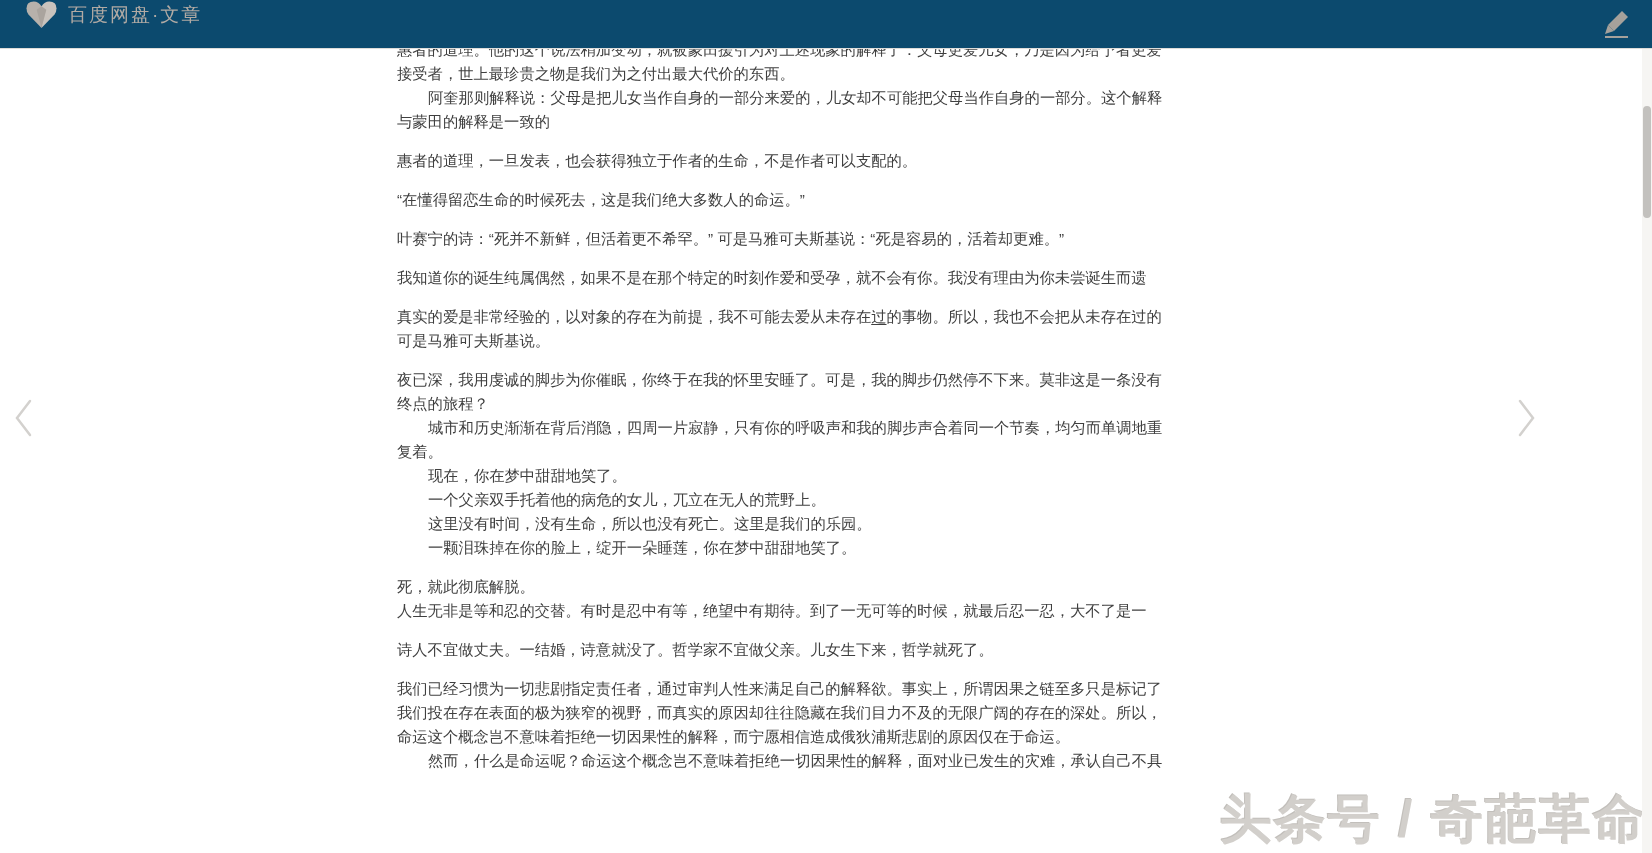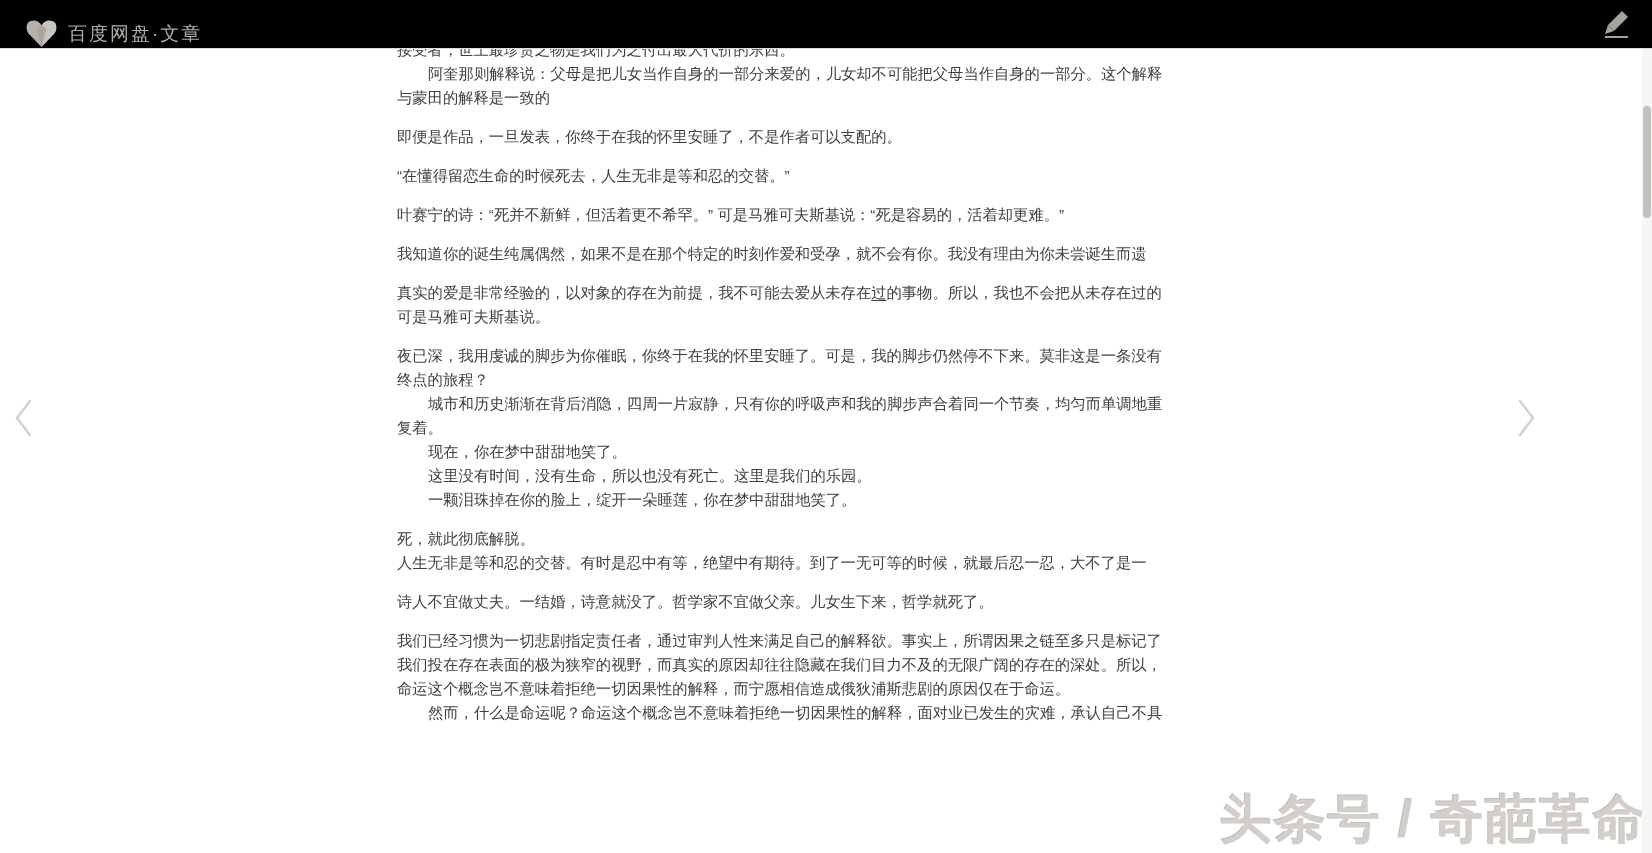--- a/index.html
+++ b/index.html
@@ -7,24 +7,24 @@
     width:1652px; height:853px;
     background:#ffffff;
     overflow:hidden;
     position:relative;
     font-family:"Liberation Sans","DejaVu Sans",sans-serif;
   }
 
   
   .header {
     position:absolute; top:0; left:0; width:100%; height:48px;
-    background:#000000;
+    background:#0c4a6e;
     border-bottom:1px solid #dedcd9;
     z-index:10;
-    display:flex; align-items:flex-end;
+    display:flex; align-items:flex-start;
   }
   .brand { display:flex; align-items:center; margin-left:26px; cursor:pointer; }
   .brand-title {
     margin-left:11px;
     font-size:19px;
     color:#b1aaa4;
     letter-spacing:2px;
   }
   .edit-btn {
     position:absolute; right:20px; top:9px;
@@ -73,46 +73,48 @@
     text-shadow:2px 2px 1px #ffffff, -1px -1px 0 #c2bfbb;
     z-index:4;
     white-space:nowrap;
   }
 </style>
 </head>
 <body>
 
 <div class="article">
     <div class="block">
+      <p class="line"><span>惠者的道理。他的这个说法稍加变动，就被蒙田援引为对上述现象的解释了：父母更爱儿女，乃是因为给予者更爱</span></p>
       <p class="line"><span>接受者，世上最珍贵之物是我们为之付出最大代价的东西。</span></p>
       <p class="line indent"><span>阿奎那则解释说：父母是把儿女当作自身的一部分来爱的，儿女却不可能把父母当作自身的一部分。这个解释</span></p>
       <p class="line"><span>与蒙田的解释是一致的</span></p>
     </div>
     <div class="block">
-      <p class="line"><span>即便是作品，一旦发表，你终于在我的怀里安睡了，不是作者可以支配的。</span></p>
+      <p class="line"><span>惠者的道理，一旦发表，也会获得独立于作者的生命，不是作者可以支配的。</span></p>
     </div>
     <div class="block">
-      <p class="line"><span>“在懂得留恋生命的时候死去，人生无非是等和忍的交替。”</span></p>
+      <p class="line"><span>“在懂得留恋生命的时候死去，这是我们绝大多数人的命运。”</span></p>
     </div>
     <div class="block">
       <p class="line"><span>叶赛宁的诗：“死并不新鲜，但活着更不希罕。” 可是马雅可夫斯基说：“死是容易的，活着却更难。”</span></p>
     </div>
     <div class="block">
       <p class="line"><span>我知道你的诞生纯属偶然，如果不是在那个特定的时刻作爱和受孕，就不会有你。我没有理由为你未尝诞生而遗</span></p>
     </div>
     <div class="block">
       <p class="line"><span>真实的爱是非常经验的，以对象的存在为前提，我不可能去爱从未存在</span><span class="u">过</span><span>的事物。所以，我也不会把从未存在过的</span></p>
       <p class="line"><span>可是马雅可夫斯基说。</span></p>
     </div>
     <div class="block">
       <p class="line"><span>夜已深，我用虔诚的脚步为你催眠，你终于在我的怀里安睡了。可是，我的脚步仍然停不下来。莫非这是一条没有</span></p>
       <p class="line"><span>终点的旅程？</span></p>
       <p class="line indent"><span>城市和历史渐渐在背后消隐，四周一片寂静，只有你的呼吸声和我的脚步声合着同一个节奏，均匀而单调地重</span></p>
       <p class="line"><span>复着。</span></p>
       <p class="line indent"><span>现在，你在梦中甜甜地笑了。</span></p>
+      <p class="line indent"><span>一个父亲双手托着他的病危的女儿，兀立在无人的荒野上。</span></p>
       <p class="line indent"><span>这里没有时间，没有生命，所以也没有死亡。这里是我们的乐园。</span></p>
       <p class="line indent"><span>一颗泪珠掉在你的脸上，绽开一朵睡莲，你在梦中甜甜地笑了。</span></p>
     </div>
     <div class="block">
       <p class="line"><span>死，就此彻底解脱。</span></p>
       <p class="line"><span>人生无非是等和忍的交替。有时是忍中有等，绝望中有期待。到了一无可等的时候，就最后忍一忍，大不了是一</span></p>
     </div>
     <div class="block">
       <p class="line"><span>诗人不宜做丈夫。一结婚，诗意就没了。哲学家不宜做父亲。儿女生下来，哲学就死了。</span></p>
     </div>

